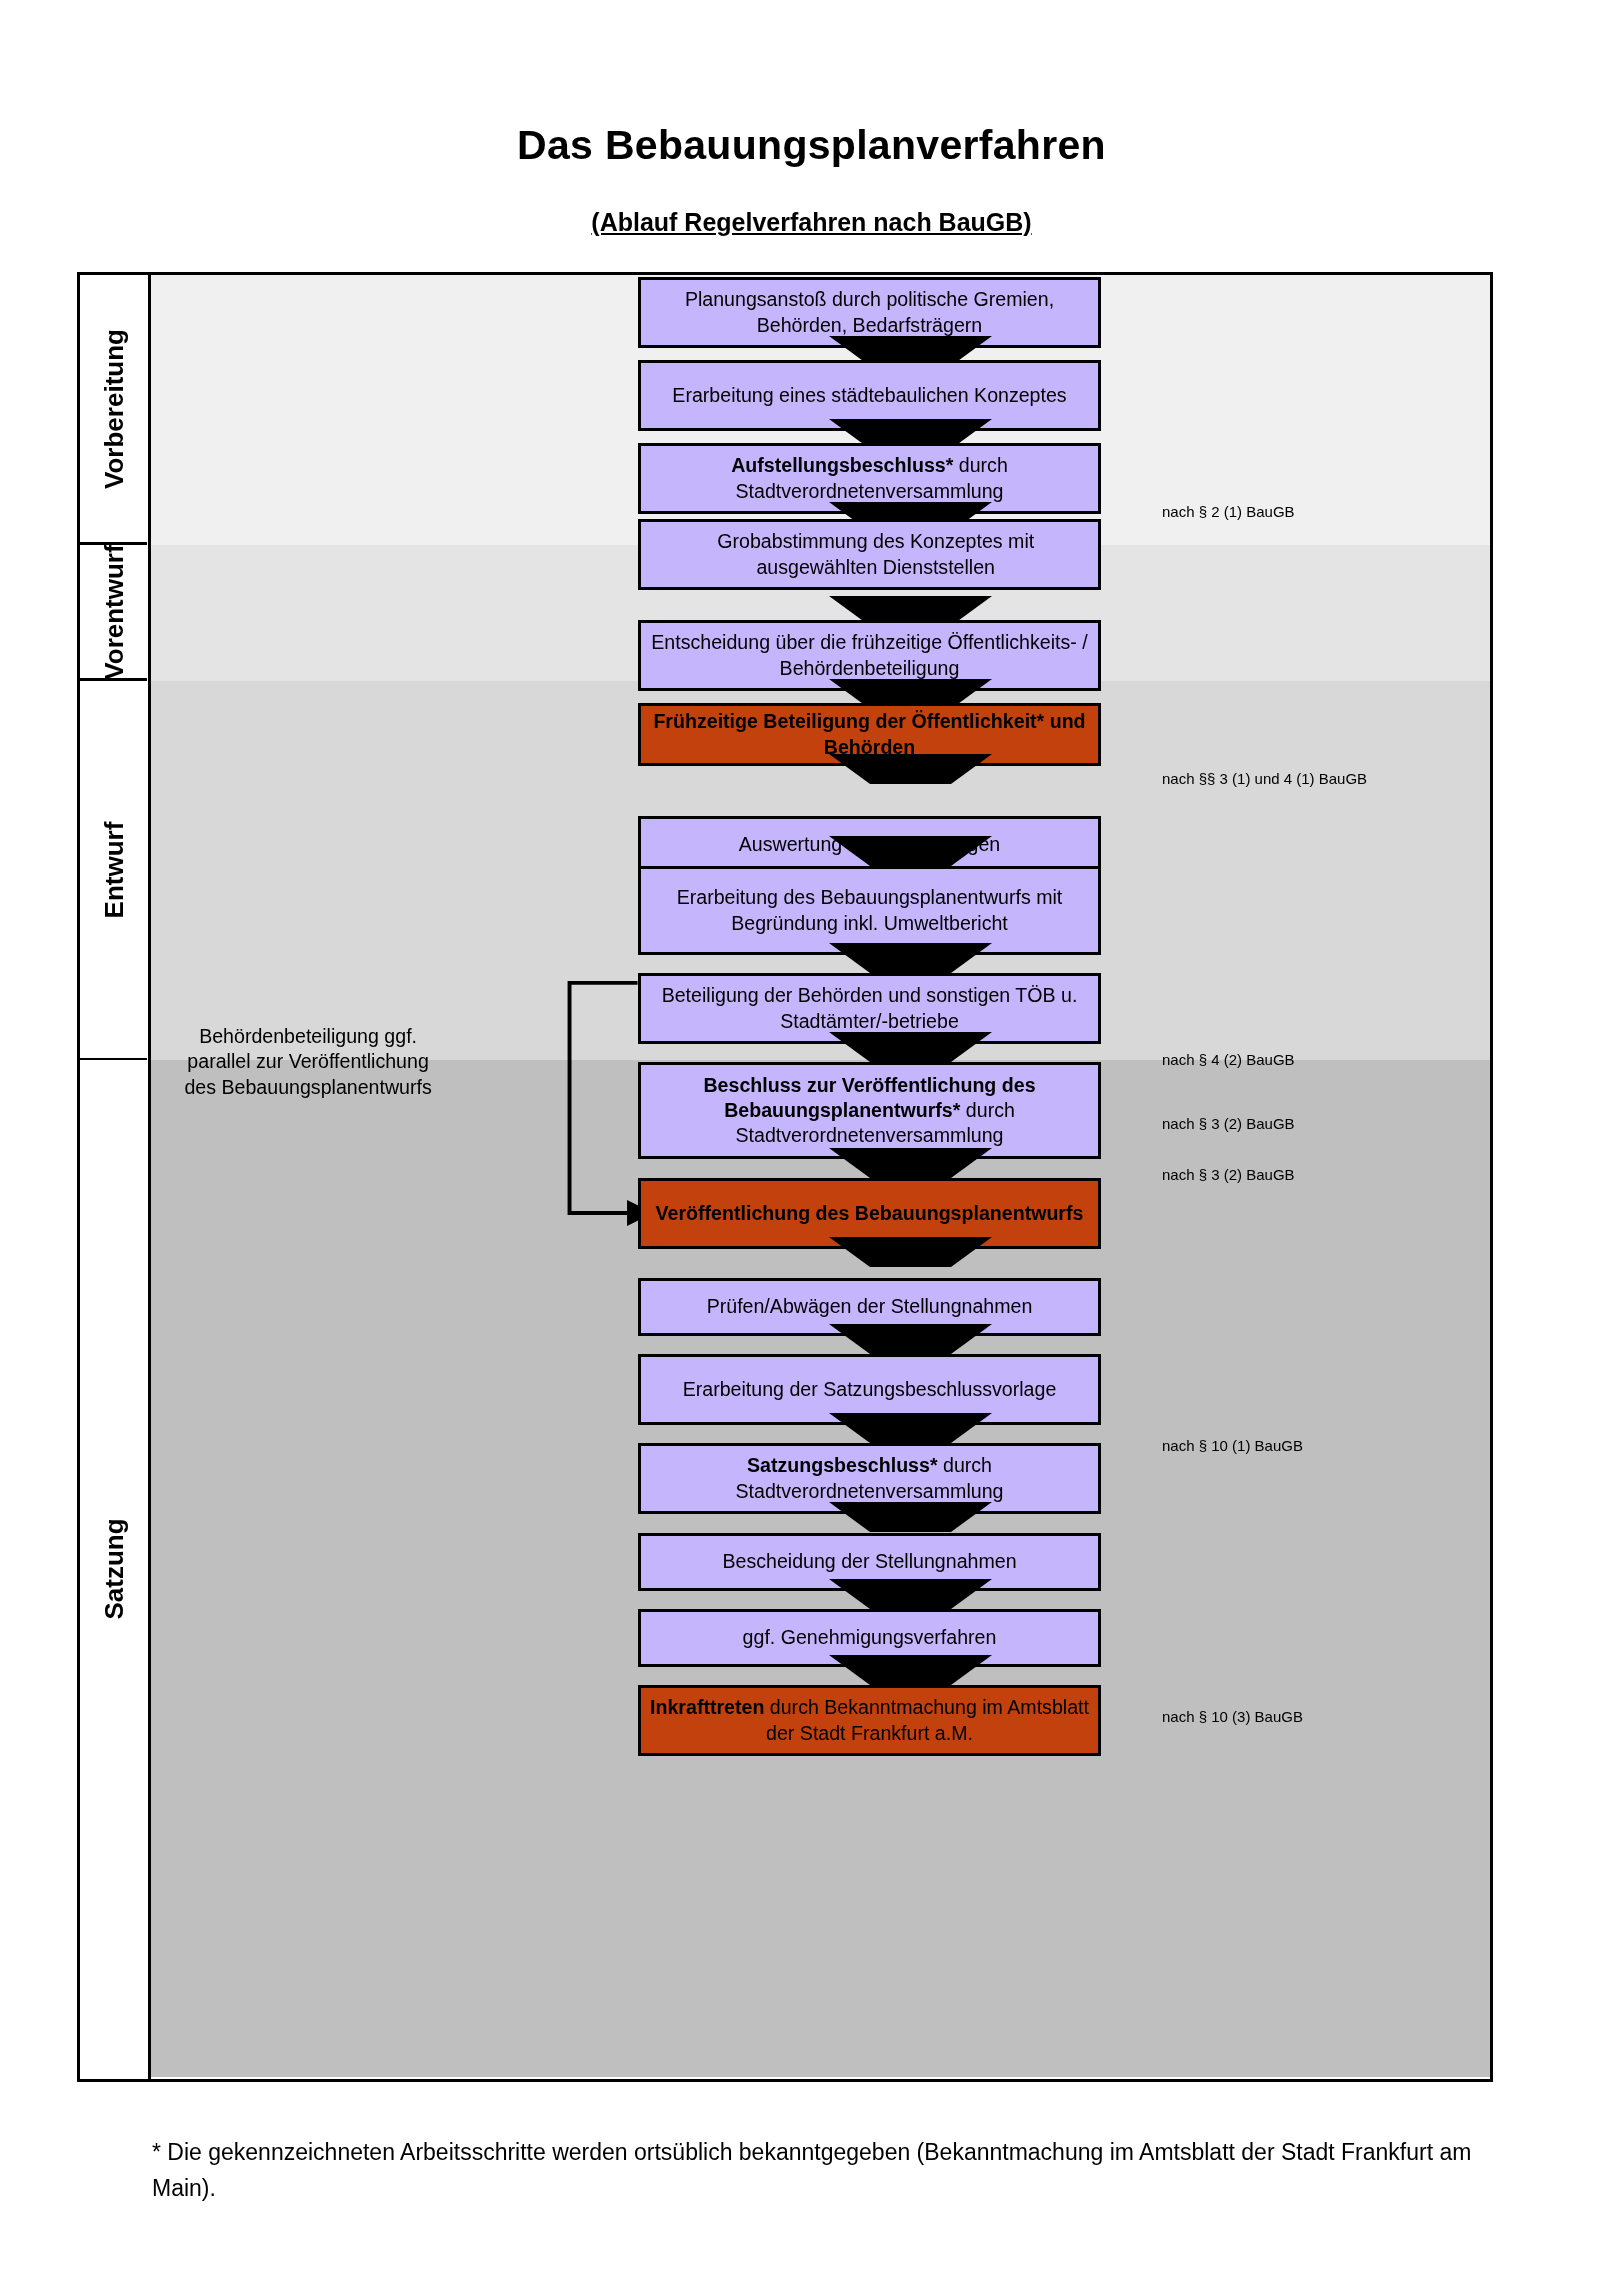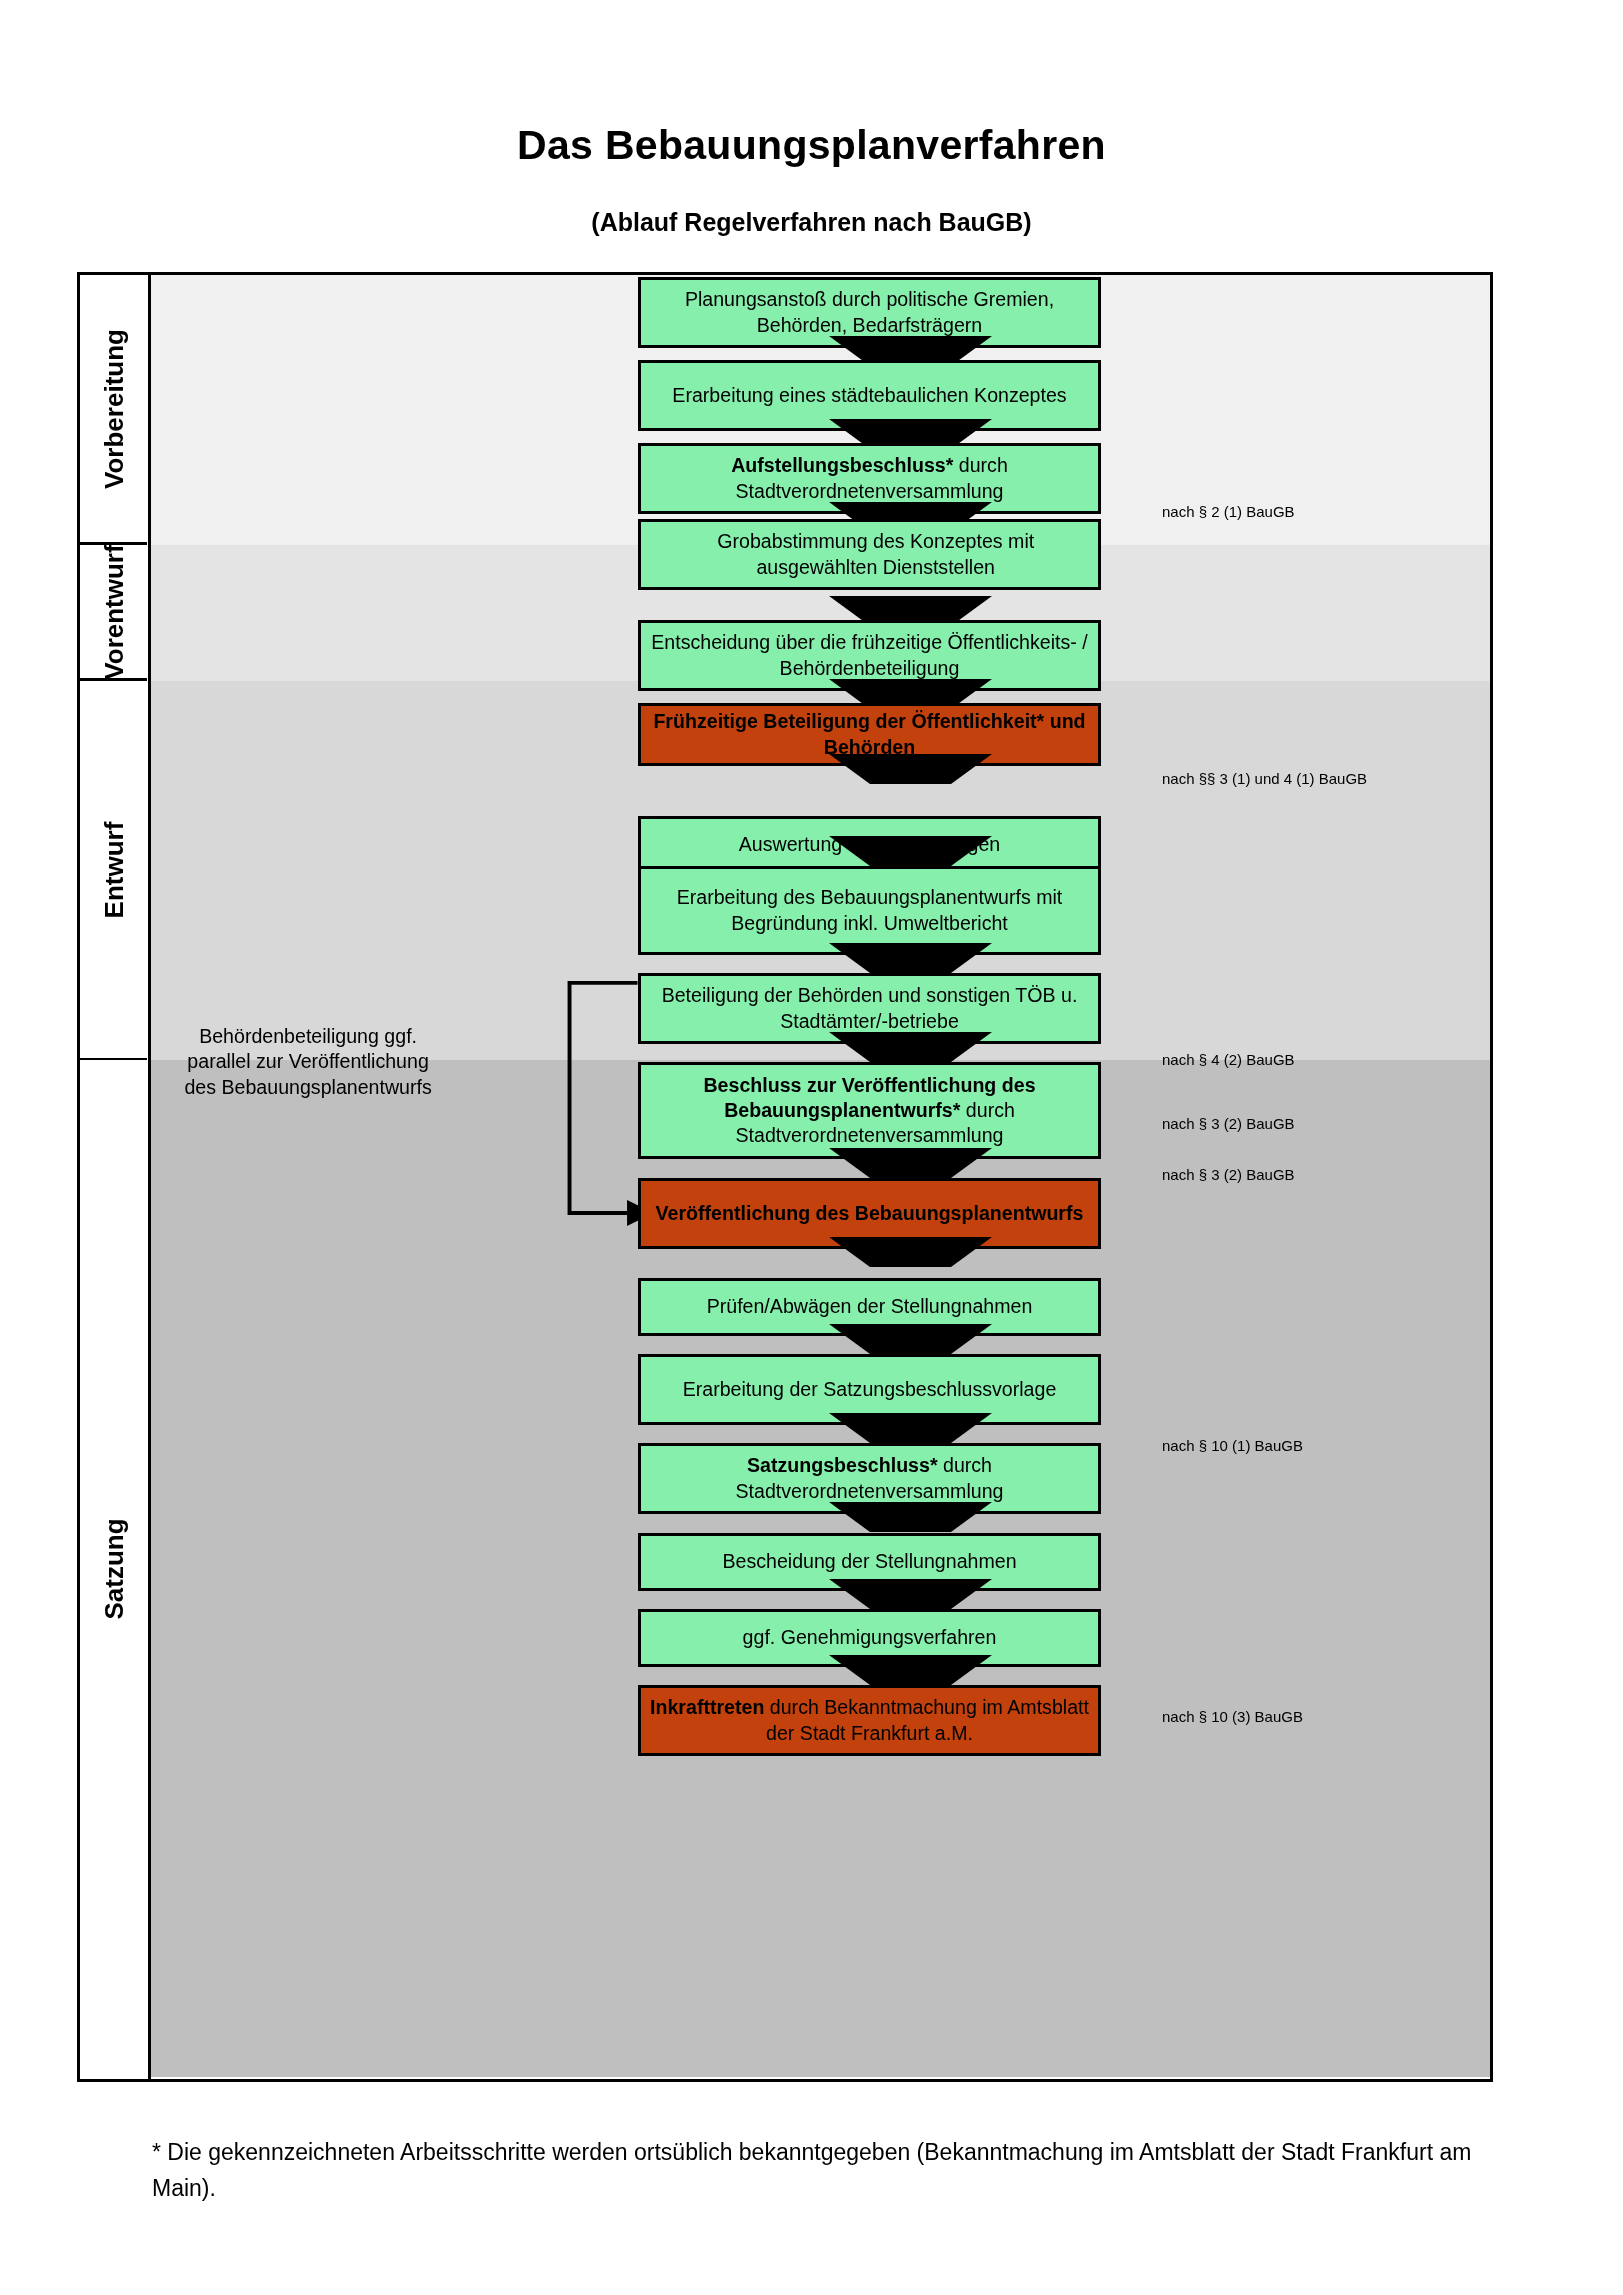--- a/index.html
+++ b/index.html
@@ -14,21 +14,21 @@
 
   
   #title{
     position:absolute; left:0; top:122px; width:1623px;
     text-align:center;
     font-size:41px; font-weight:bold; letter-spacing:0.3px;
   }
   #subtitle{
     position:absolute; left:0; top:208px; width:1623px;
     text-align:center;
-    font-size:25px; font-weight:bold;
+    font-size:25px; font-weight:bold;text-decoration:underline;
   }
 
   
   #frame{
     position:absolute;
     left:77px; top:272px;
     width:1416px; height:1810px;
     border:3.9px solid #000;
     box-sizing:border-box;
   }
@@ -63,21 +63,21 @@
     position:absolute; left:0; right:0;
   }
 
   
   .fbox{
     position:absolute;
     left:487px;              
     width:463px;
     border:3.3px solid #000;
     box-sizing:border-box;
-    background:#86efac;
+    background:#c4b5fd;
     display:flex; align-items:center; justify-content:center;
     text-align:center;
     font-size:19.6px;
     line-height:1.28;
     padding:2.6px 6.5px;
   }
   .fbox.blue{background:#c2410c;}
   .fbox b{font-weight:bold;}
 
   

